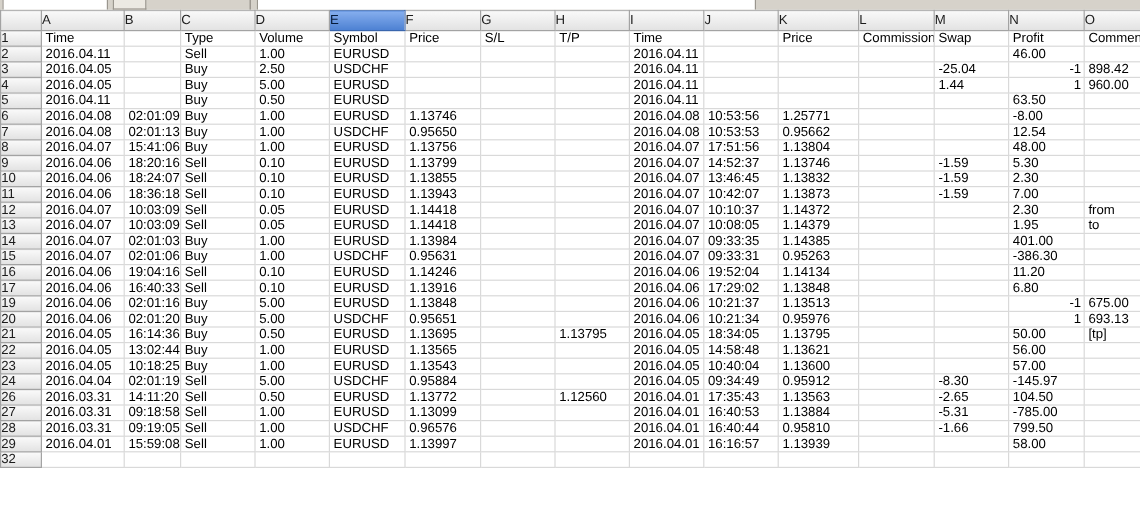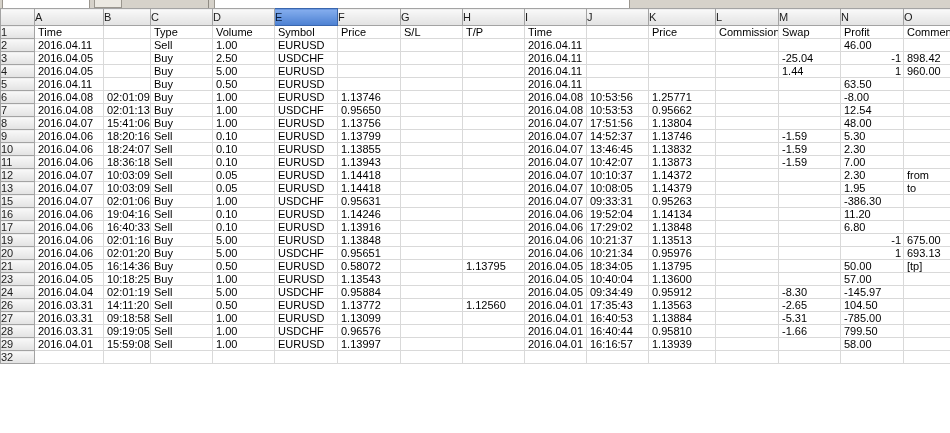--- a/index.html
+++ b/index.html
@@ -319,20 +319,38 @@
           <td class="cell"></td>
           <td class="cell">2016.04.07</td>
           <td class="cell">10:08:05</td>
           <td class="cell">1.14379</td>
           <td class="cell"></td>
           <td class="cell"></td>
           <td class="cell">1.95</td>
           <td class="cell">to</td>
         </tr>
         <tr>
+          <th class="hcell rowhead">14</th>
+          <td class="cell">2016.04.07</td>
+          <td class="cell">02:01:03</td>
+          <td class="cell">Buy</td>
+          <td class="cell">1.00</td>
+          <td class="cell">EURUSD</td>
+          <td class="cell">1.13984</td>
+          <td class="cell"></td>
+          <td class="cell"></td>
+          <td class="cell">2016.04.07</td>
+          <td class="cell">09:33:35</td>
+          <td class="cell">1.14385</td>
+          <td class="cell"></td>
+          <td class="cell"></td>
+          <td class="cell">401.00</td>
+          <td class="cell"></td>
+        </tr>
+        <tr>
           <th class="hcell rowhead">15</th>
           <td class="cell">2016.04.07</td>
           <td class="cell">02:01:06</td>
           <td class="cell">Buy</td>
           <td class="cell">1.00</td>
           <td class="cell">USDCHF</td>
           <td class="cell">0.95631</td>
           <td class="cell"></td>
           <td class="cell"></td>
           <td class="cell">2016.04.07</td>
@@ -415,30 +433,48 @@
           <td class="cell ralign">1</td>
           <td class="cell">693.13</td>
         </tr>
         <tr>
           <th class="hcell rowhead">21</th>
           <td class="cell">2016.04.05</td>
           <td class="cell">16:14:36</td>
           <td class="cell">Buy</td>
           <td class="cell">0.50</td>
           <td class="cell">EURUSD</td>
-          <td class="cell">0.58072</td>
+          <td class="cell">1.13695</td>
           <td class="cell"></td>
           <td class="cell">1.13795</td>
           <td class="cell">2016.04.05</td>
           <td class="cell">18:34:05</td>
           <td class="cell">1.13795</td>
           <td class="cell"></td>
           <td class="cell"></td>
           <td class="cell">50.00</td>
           <td class="cell">[tp]</td>
+        </tr>
+        <tr>
+          <th class="hcell rowhead">22</th>
+          <td class="cell">2016.04.05</td>
+          <td class="cell">13:02:44</td>
+          <td class="cell">Buy</td>
+          <td class="cell">1.00</td>
+          <td class="cell">EURUSD</td>
+          <td class="cell">1.13565</td>
+          <td class="cell"></td>
+          <td class="cell"></td>
+          <td class="cell">2016.04.05</td>
+          <td class="cell">14:58:48</td>
+          <td class="cell">1.13621</td>
+          <td class="cell"></td>
+          <td class="cell"></td>
+          <td class="cell">56.00</td>
+          <td class="cell"></td>
         </tr>
         <tr>
           <th class="hcell rowhead">23</th>
           <td class="cell">2016.04.05</td>
           <td class="cell">10:18:25</td>
           <td class="cell">Buy</td>
           <td class="cell">1.00</td>
           <td class="cell">EURUSD</td>
           <td class="cell">1.13543</td>
           <td class="cell"></td>

